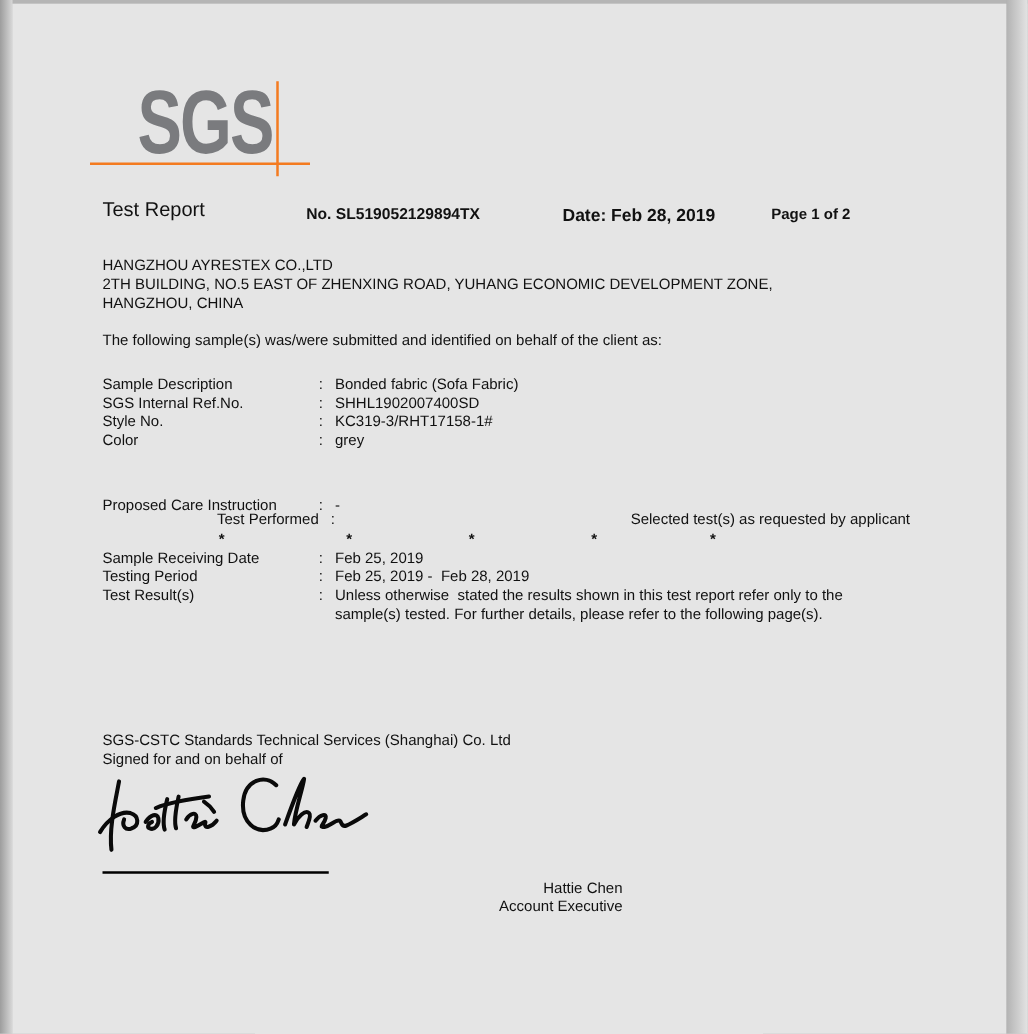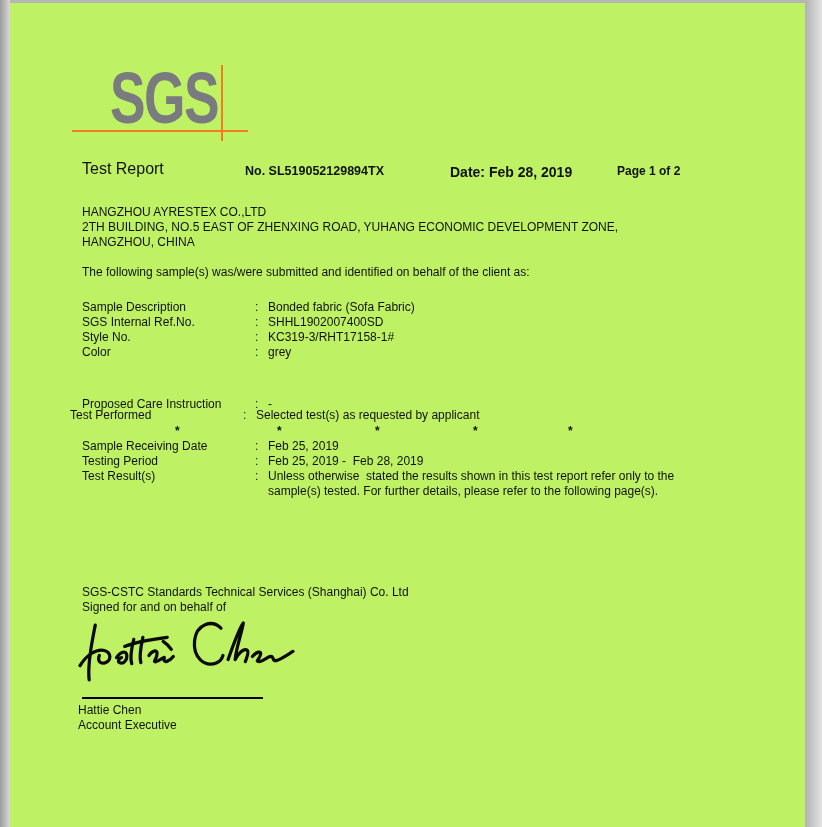--- a/index.html
+++ b/index.html
@@ -13,21 +13,21 @@
   }
   
   .edge-left  { position:absolute; left:0; top:0; width:10px; height:827px;
                 background:linear-gradient(to right,#9d9d9d,#d8d8d8); }
   .edge-right { position:absolute; left:805px; top:0; width:17px; height:827px;
                 background:linear-gradient(to right,#b2b2b2,#e3e3e3); }
   .edge-top   { position:absolute; left:0; top:0; width:822px; height:3px;
                 background:#b5b5b5; }
 
   .page { position:absolute; left:10px; top:3px; width:795px; height:824px;
-          background:#bef264; }
+          background:#e5e5e5; }
 
   
   .logo-text {
     position:absolute; left:100px; top:59px;
     font-size:72px; font-weight:bold; line-height:72px;
     color:#7a7b7e; letter-spacing:-2px;
     transform:scaleX(0.74); transform-origin:0 0;
   }
   .logo-line-h { position:absolute; left:62px;  top:127px; width:176px; height:2px;  background:#f47b20; }
   .logo-line-v { position:absolute; left:211px; top:62px;  width:2px;   height:76px; background:#f47b20; }
@@ -43,31 +43,31 @@
   .client-block { position:absolute; left:72px; top:202px; width:680px; }
   .intro-line   { position:absolute; left:72px; top:262px; width:680px; }
 
   .row  { display:flex; align-items:flex-start; }
   .lbl  { width:173px; flex:none; }
   .coln { width:13px;  flex:none; }
   .val  { flex:none; white-space:pre-wrap; width:460px; }
 
   .details-block { position:absolute; left:72px; top:297px; width:660px; }
   .care-block    { position:absolute; left:72px; top:394px; width:660px; }
-  .perf-block    { position:absolute; left:60px; top:405px; width:660px; }
+  .perf-block    { position:absolute; left:72px; top:405px; width:660px;text-align:right; }
   .dates-block   { position:absolute; left:72px; top:436px; width:660px; }
 
   .stars { position:absolute; left:0; top:421px; width:795px; height:15px;
            font-size:12px; font-weight:bold; }
   .stars span { position:absolute; top:0; }
 
   .sign-block  { position:absolute; left:72px; top:582px; width:680px; }
   .sig-svg     { position:absolute; left:68px; top:611px; width:218px; height:78px; }
   .sig-line    { position:absolute; left:72px; top:694px; width:181px; height:2px; background:#000; }
-  .signer-block{ position:absolute; left:68px; top:700px; width:400px; }
+  .signer-block{ position:absolute; left:88px; top:700px; width:400px;text-align:right; }
 </style>
 </head>
 <body>
 
 <div class="edge-top"></div>
 <div class="edge-left"></div>
 <div class="edge-right"></div>
 
 <div class="page">
 

